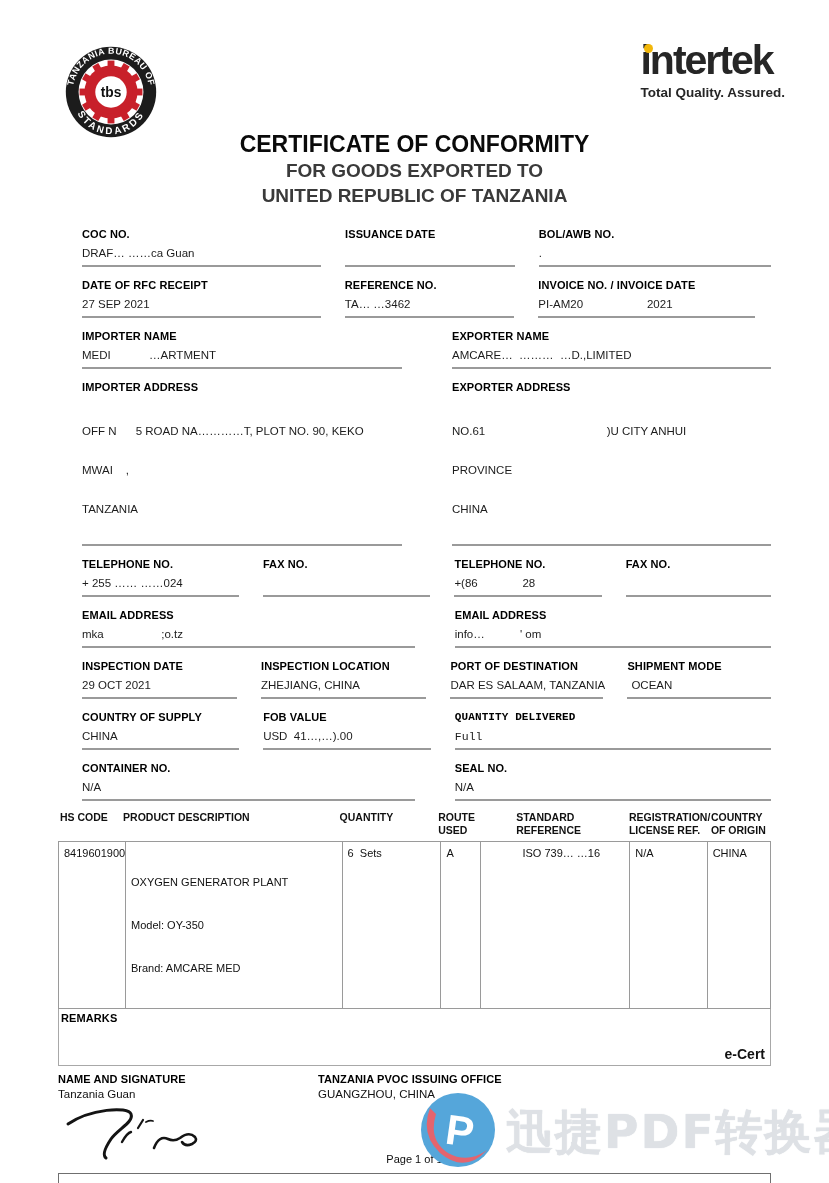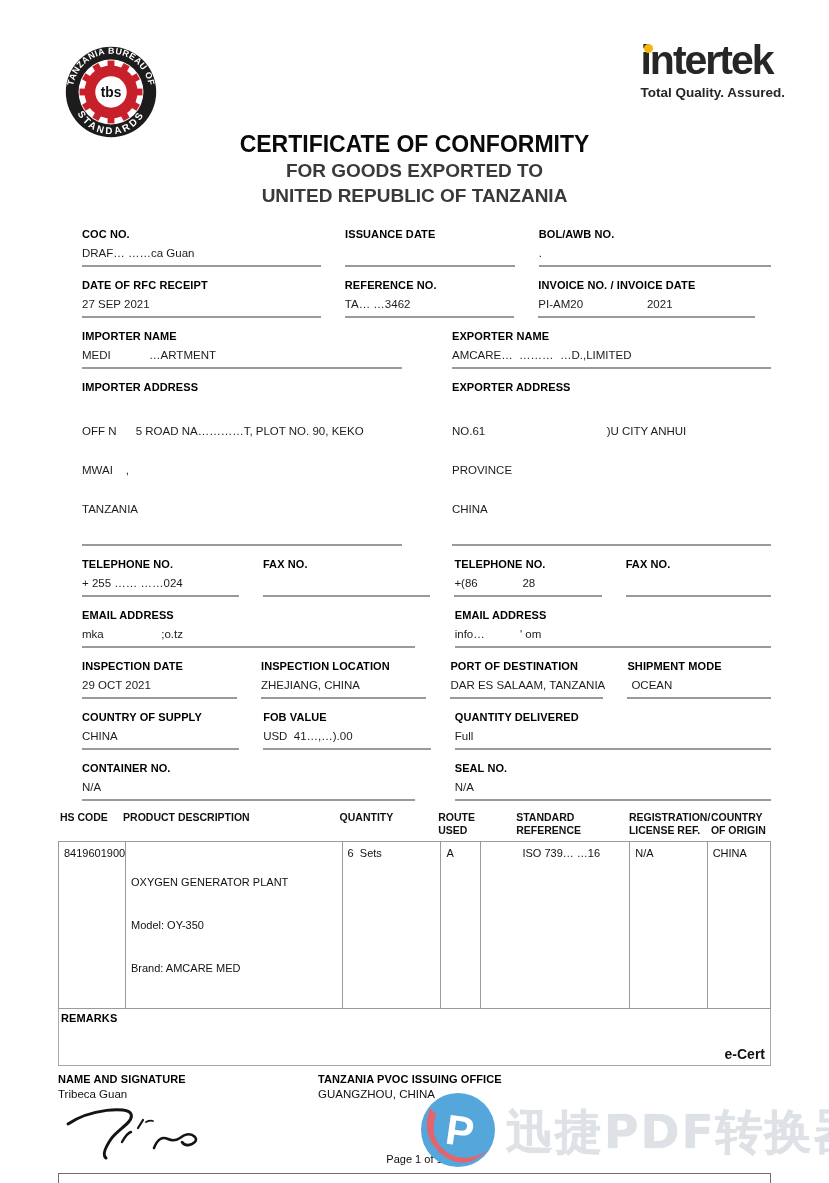--- a/index.html
+++ b/index.html
@@ -247,21 +247,21 @@
       <div class="field w187">
         <div class="flabel">COUNTRY OF SUPPLY</div>
         <div class="fvalue">CHINA</div>
         <div class="funder"></div>
       </div>
       <div class="field w198">
         <div class="flabel">FOB VALUE</div>
         <div class="fvalue">USD  41…,…).00</div>
         <div class="funder"></div>
       </div>
-      <div class="field w328" style="padding-right:0;">
+      <div class="field w328" style="padding-right:0;font-family:Liberation Mono, monospace;">
         <div class="flabel">QUANTITY DELIVERED</div>
         <div class="fvalue">Full</div>
         <div class="funder"></div>
       </div>
     </div>
 
     <div class="row" style="margin-bottom:8px;">
       <div class="field w385" style="padding-right:40px;">
         <div class="flabel">CONTAINER NO.</div>
         <div class="fvalue">N/A</div>
@@ -300,21 +300,21 @@
     </div>
 
     <div class="remarks">
       <div class="flabel">REMARKS</div>
       <div class="ecert">e-Cert</div>
     </div>
 
     <div class="signoff">
       <div class="signcol">
         <div class="flabel">NAME AND SIGNATURE</div>
-        <div class="sigvalue">Tribeca Guan</div>
+        <div class="sigvalue">Tanzania Guan</div>
         <div class="sig-svg">
           <svg width="160" height="58" viewBox="0 0 160 58">
             <g stroke="#141414" fill="none" stroke-linecap="round">
               <path d="M6 20 C28 5, 66 2, 69 10 C72 18, 56 25, 49 35 C43 44, 40 51, 44 54" stroke-width="3"></path>
               <path d="M60 38 q5 -9 9 -10" stroke-width="2.4"></path>
               <path d="M76 24 l5 -8" stroke-width="2.2"></path>
               <path d="M84 18 q4 -2 7 -1" stroke-width="1.8"></path>
               <path d="M92 44 q5 -13 14 -9 q6 3 12 -1 q9 -7 15 -1 q3 4 -3 7 q-7 3 -10 -2" stroke-width="2.6"></path>
             </g>
           </svg>

